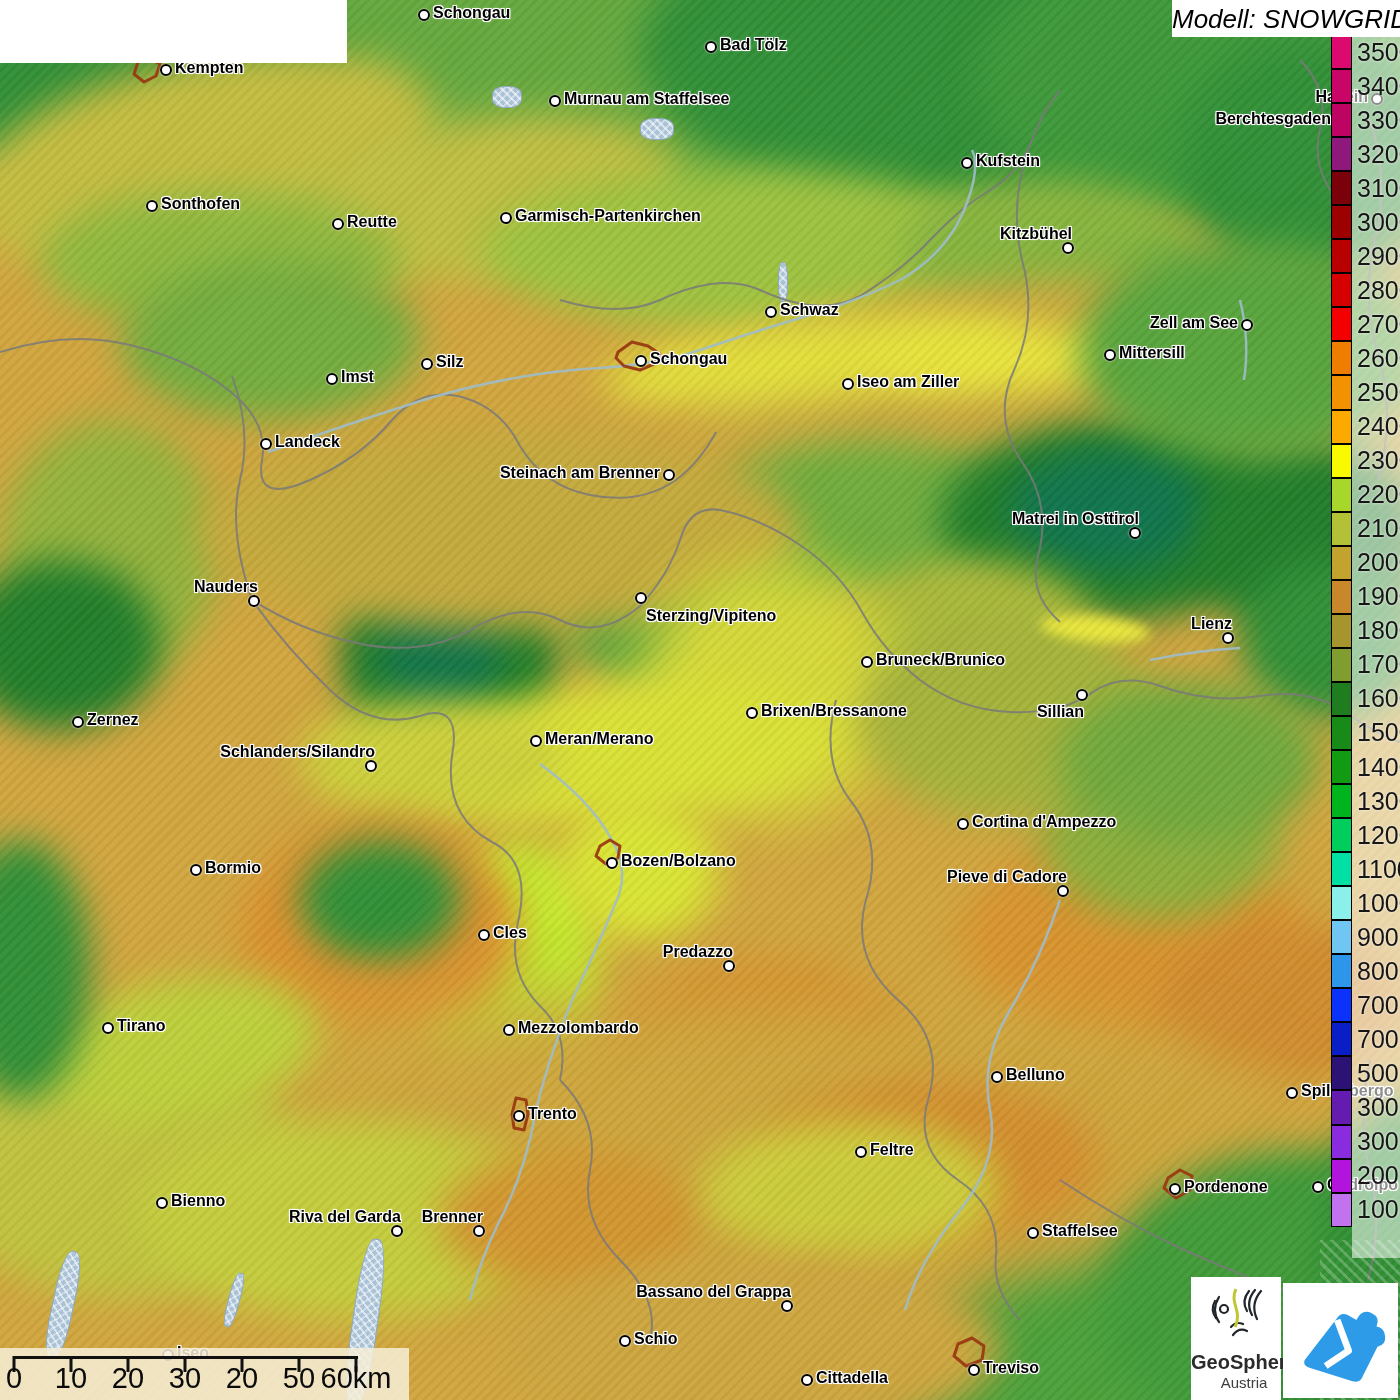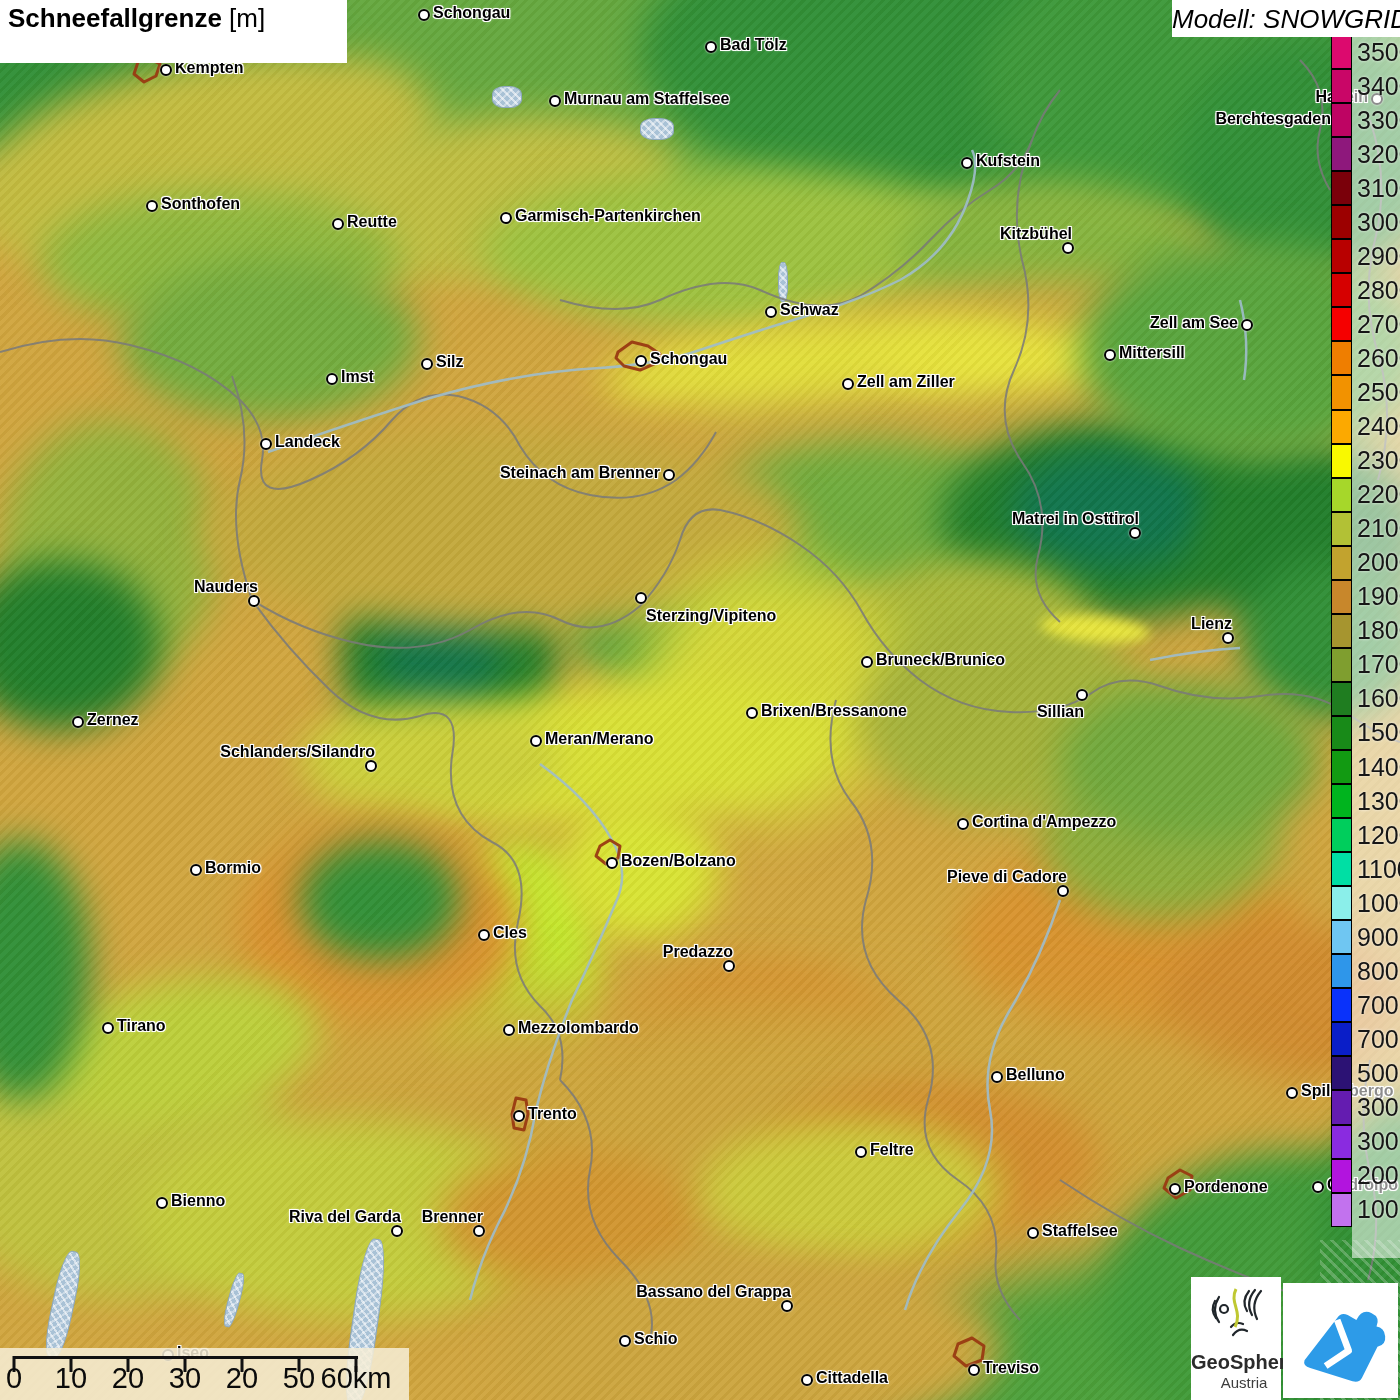--- a/index.html
+++ b/index.html
@@ -236,21 +236,21 @@
         <span class="city-name">Schongau</span>
       </div>
 
       <div class="city side-right" style="left: 332px; top: 379px;">
         <span class="dot"></span>
         <span class="city-name">Imst</span>
       </div>
 
       <div class="city side-right" style="left: 848px; top: 384px;">
         <span class="dot"></span>
-        <span class="city-name">Zell am Ziller</span>
+        <span class="city-name">Iseo am Ziller</span>
       </div>
 
       <div class="city side-right" style="left: 266px; top: 444px;">
         <span class="dot"></span>
         <span class="city-name">Landeck</span>
       </div>
 
       <div class="city side-left" style="left: 669px; top: 475px;">
         <span class="dot"></span>
         <span class="city-name">Steinach am Brenner</span>
@@ -607,21 +607,20 @@
         <span class="cb-label">200</span>
       </div>
 
       <div class="cb-row">
         <span class="cb-swatch" style="background: rgb(194, 114, 238);"></span>
         <span class="cb-label">100</span>
       </div>
     </div>
 
   <div class="titlebox">
-    <div class="l1"><span class="t">Schneefallgrenze</span> <span>[m]</span></div>
   </div>
   <div class="modelbox">Modell: SNOWGRID</div>
 
   <div class="scalebar">
     <div class="sb-rail"></div>
     <div style="position:absolute;inset:0;">
 
         <div class="sb-item" style="left: 14px;">
           <div class="sb-tick"></div>
           <div class="sb-label">0</div>

